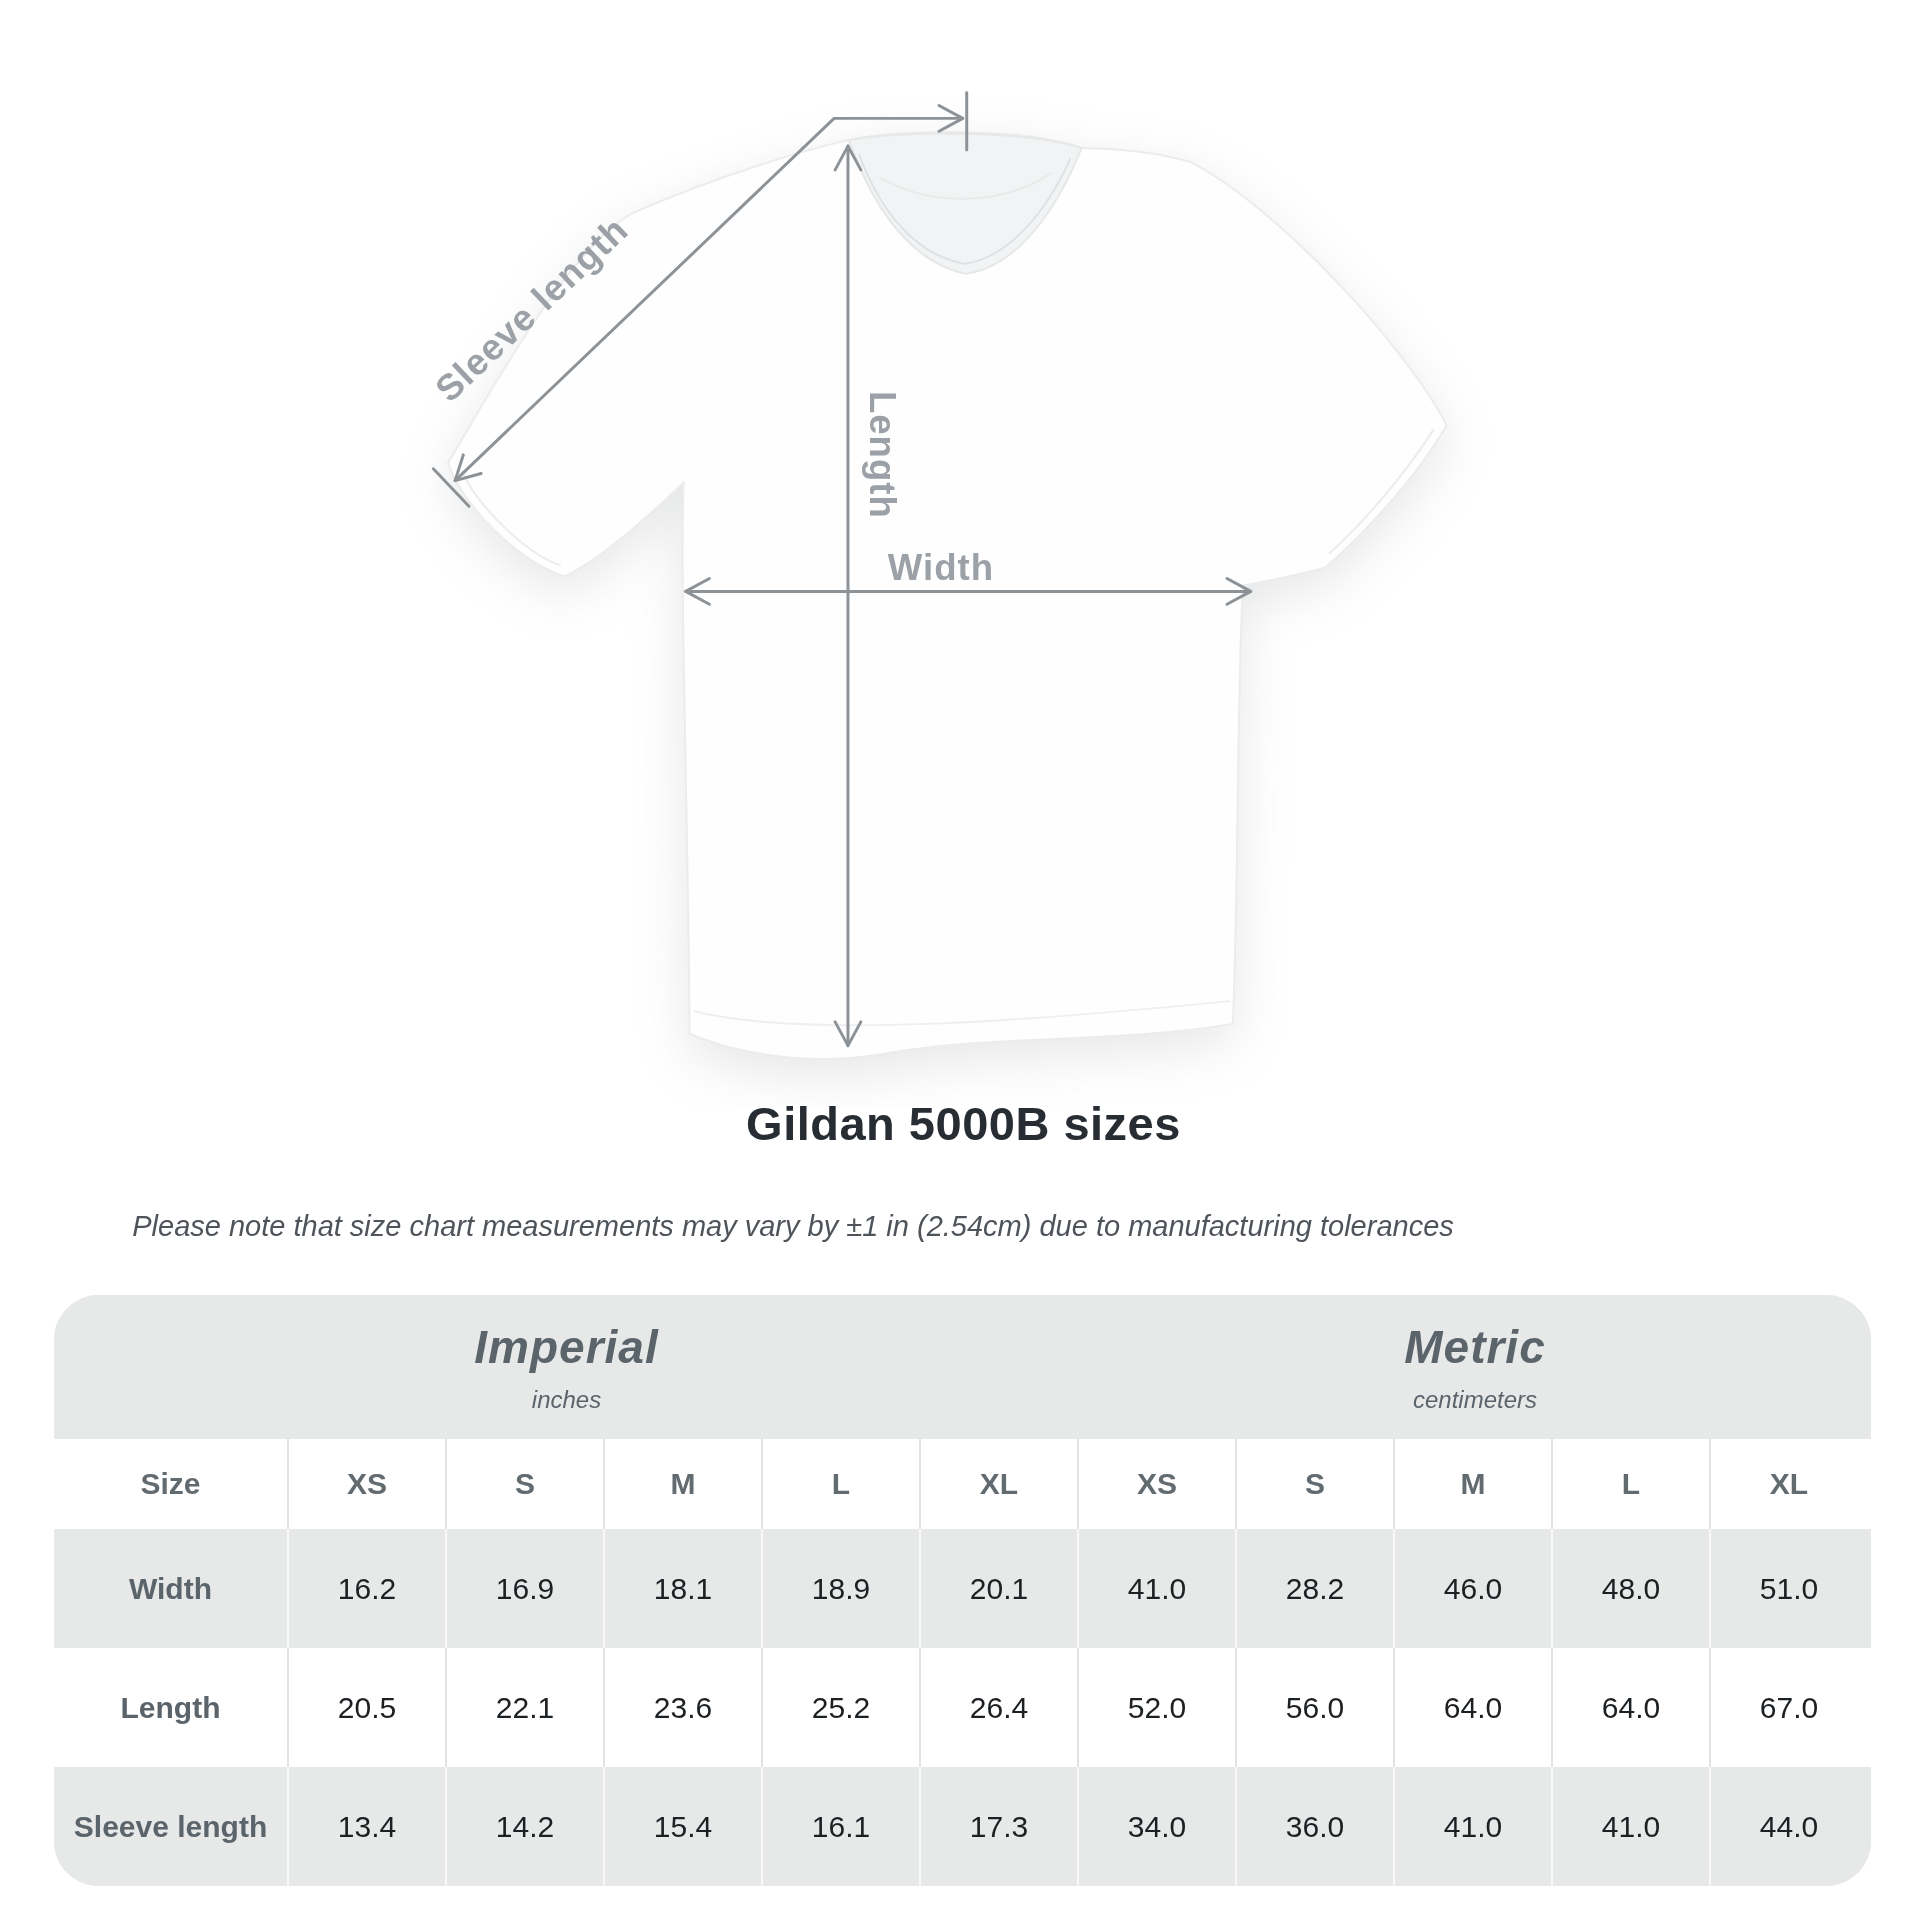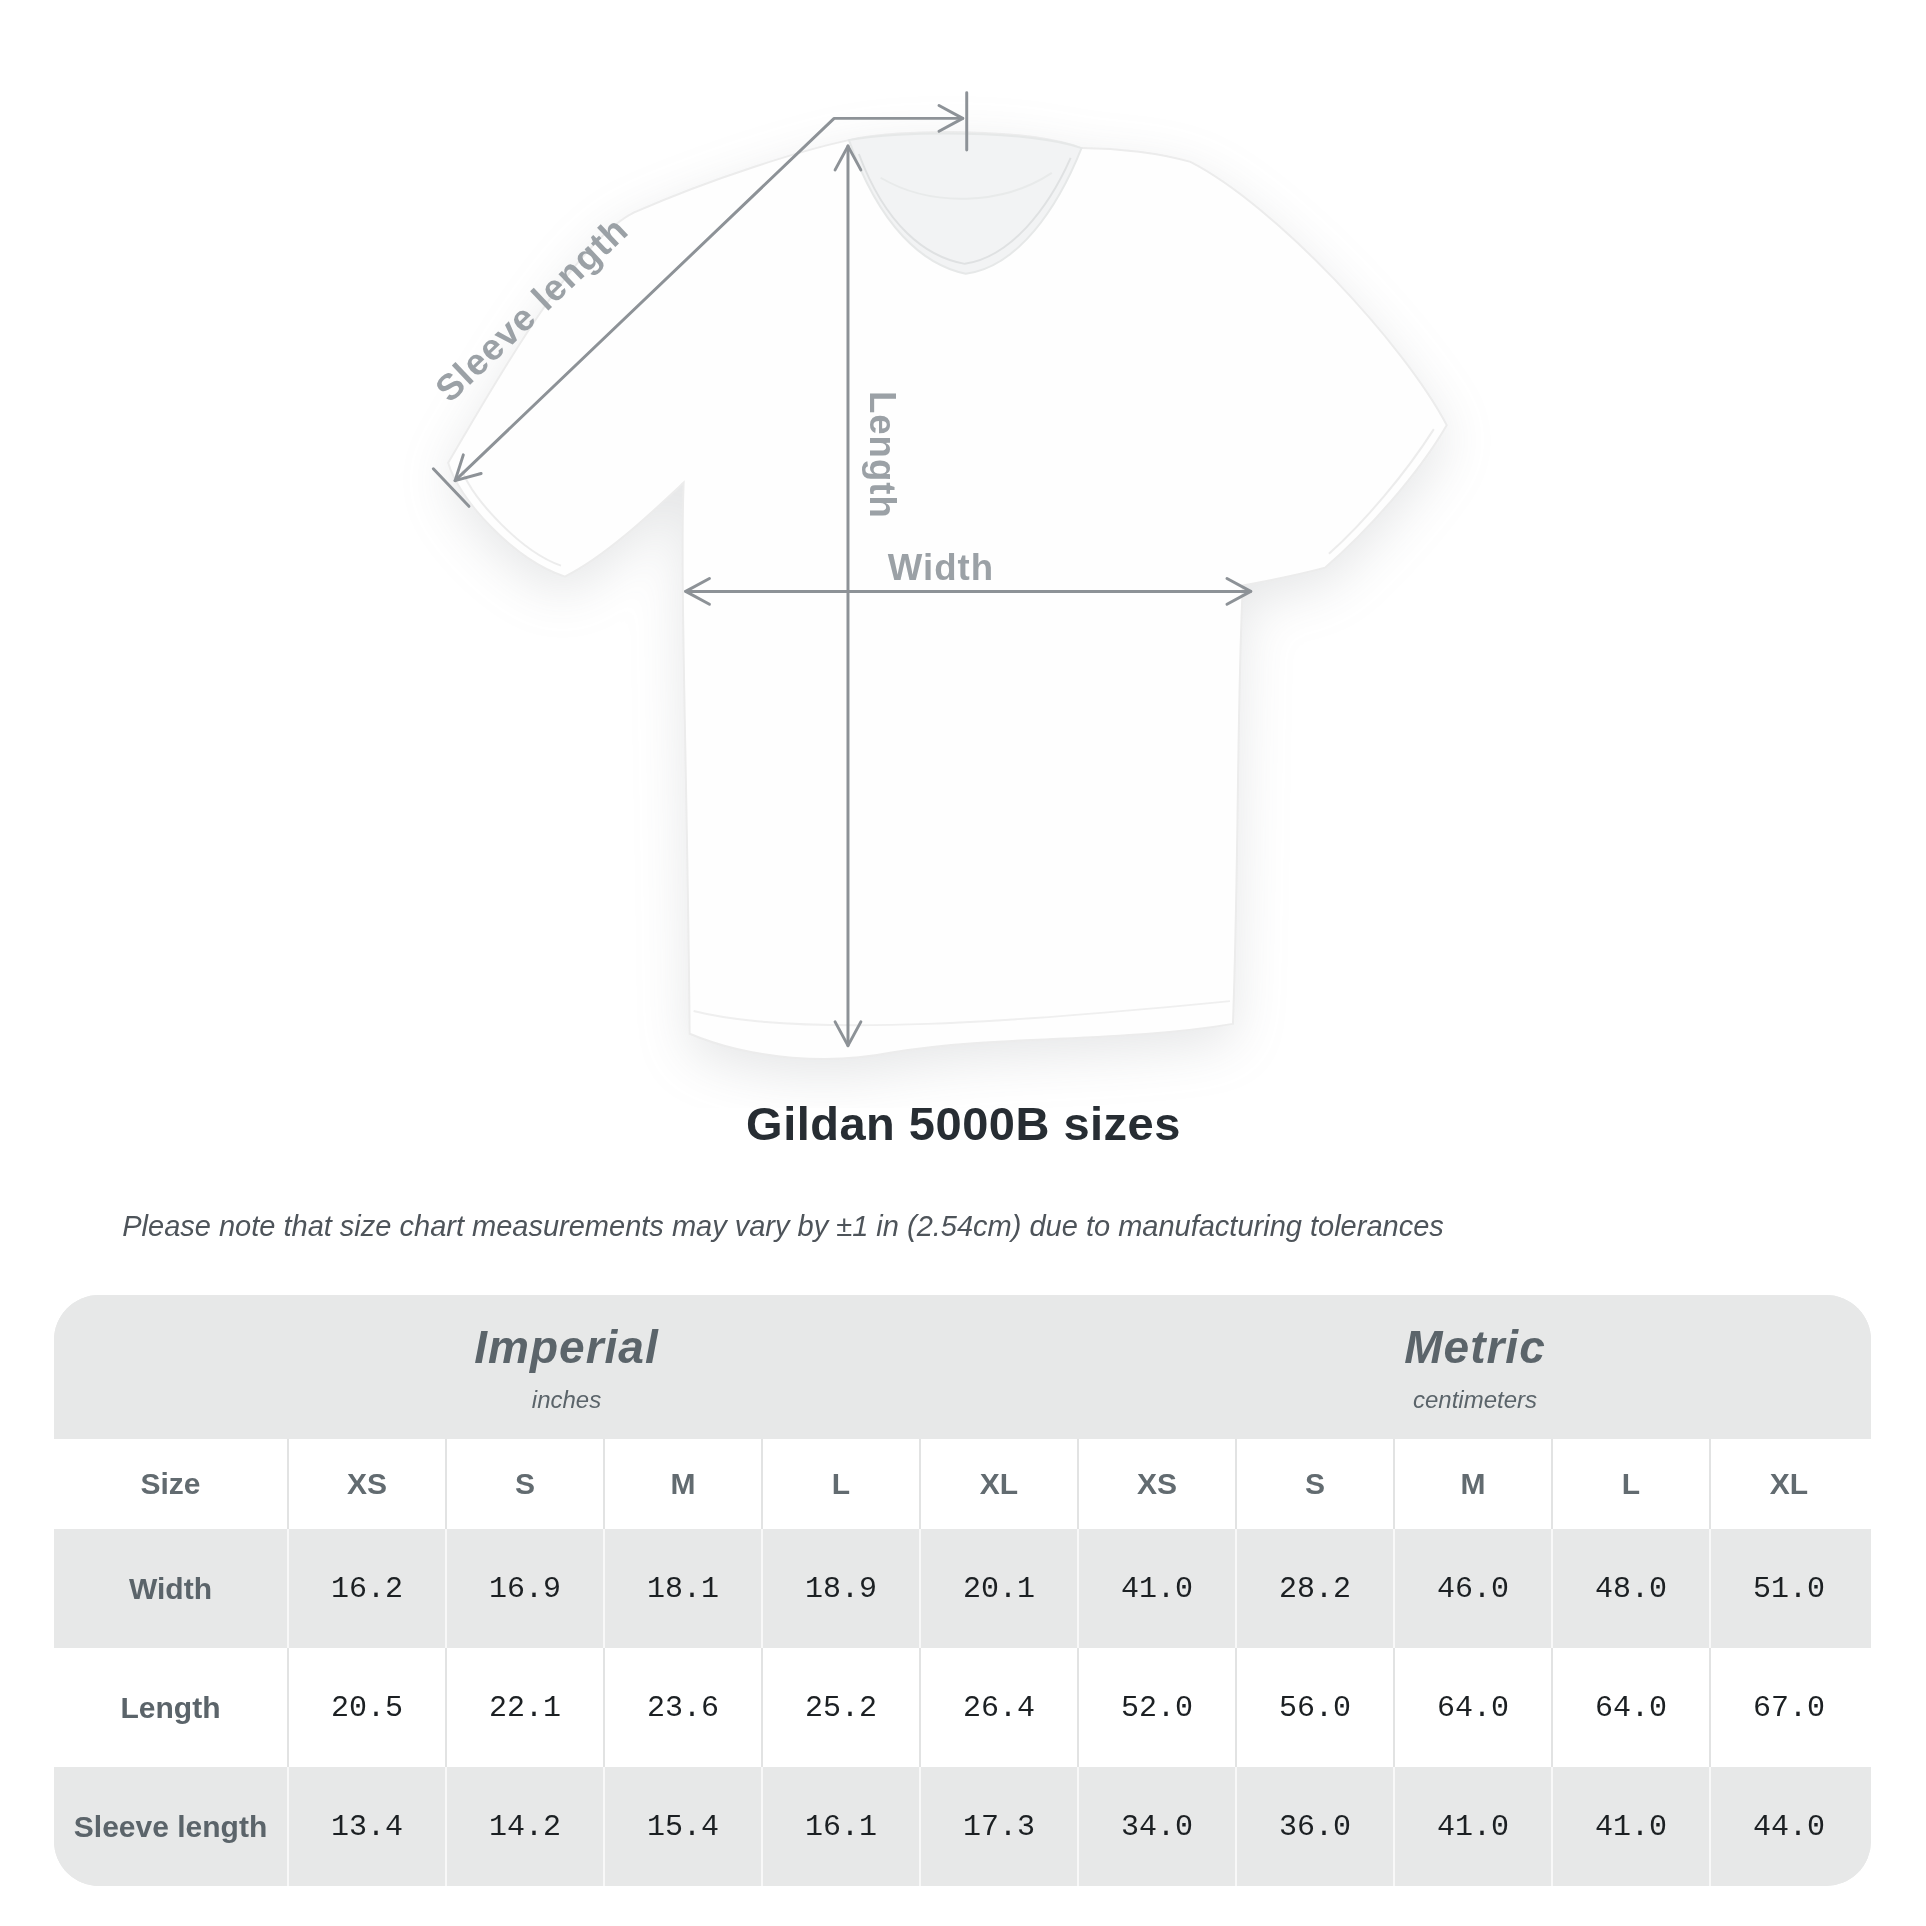--- a/index.html
+++ b/index.html
@@ -9,21 +9,21 @@
   
   .diagram-svg{position:absolute;left:337px;top:59px;width:1208px;height:1049px;}
   .shirt{filter:drop-shadow(0px 16px 26px rgba(100,105,110,0.16));}
   .ann-line{stroke:#8d9297;stroke-width:3;fill:none;stroke-linecap:round;stroke-linejoin:round;}
   .ann-text{fill:#9ba1a6;font-weight:bold;font-size:37px;letter-spacing:1px;
             font-family:"Liberation Sans", sans-serif;}
 
   
   .page-title{position:absolute;left:0;top:1096px;width:1927px;text-align:center;
               font-size:47px;font-weight:bold;color:#272d33;letter-spacing:0.5px;}
-  .page-subtitle{position:absolute;left:0;top:1210px;width:1566px;text-align:center;
+  .page-subtitle{position:absolute;left:10px;top:1210px;width:1566px;text-align:center;
               font-size:29px;font-style:italic;color:#4e545a;}
 
   
   .size-table{position:absolute;left:54px;top:1295px;width:1817px;height:591px;
               background:#e7e8e8;border-radius:45px;overflow:hidden;
               display:flex;flex-direction:column;}
   .t-row{display:grid;grid-template-columns:233px repeat(10,158px);}
   .group-row{height:144px;grid-template-columns:1025px 792px;background:#e7e8e8;}
   .group{display:flex;flex-direction:column;align-items:center;justify-content:center;}
   .group-label{font-size:46px;font-weight:bold;font-style:italic;color:#5b646a;letter-spacing:1px;}
@@ -31,21 +31,21 @@
   .header-row{height:90px;background:#ffffff;}
   .data-row{flex:1;}
   .row-white{background:#ffffff;}
   .row-gray{background:#e7e8e8;}
   .cell{display:flex;align-items:center;justify-content:center;}
   .t-row .cell + .cell{border-left:2px solid transparent;}
   .row-white .cell + .cell{border-left-color:#e2e3e3;}
   .row-gray .cell + .cell{border-left-color:#f8f8f8;}
   .hcell{font-size:30px;font-weight:bold;color:#626b70;}
   .rlabel{font-size:30px;font-weight:bold;color:#5b646a;}
-  .val{font-size:30px;color:#1c2023;font-family:Liberation Mono, monospace;}
+  .val{font-size:30px;color:#1c2023;}
 </style>
 </head>
 <body>
 
 <div class="stage">
 
   <svg class="diagram-svg" viewBox="0 0 1220 1060">
 
     <g class="shirt">
       <path d="M517,82

